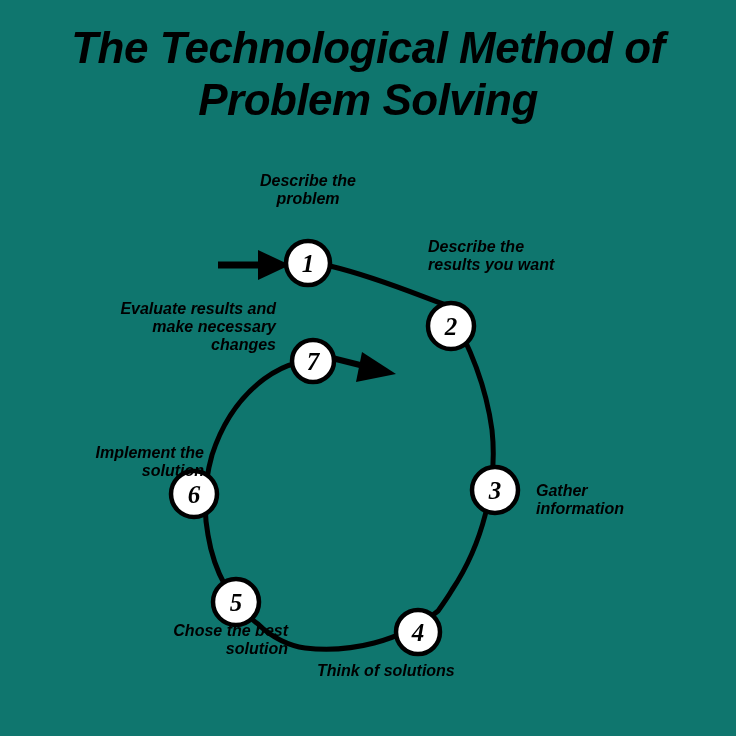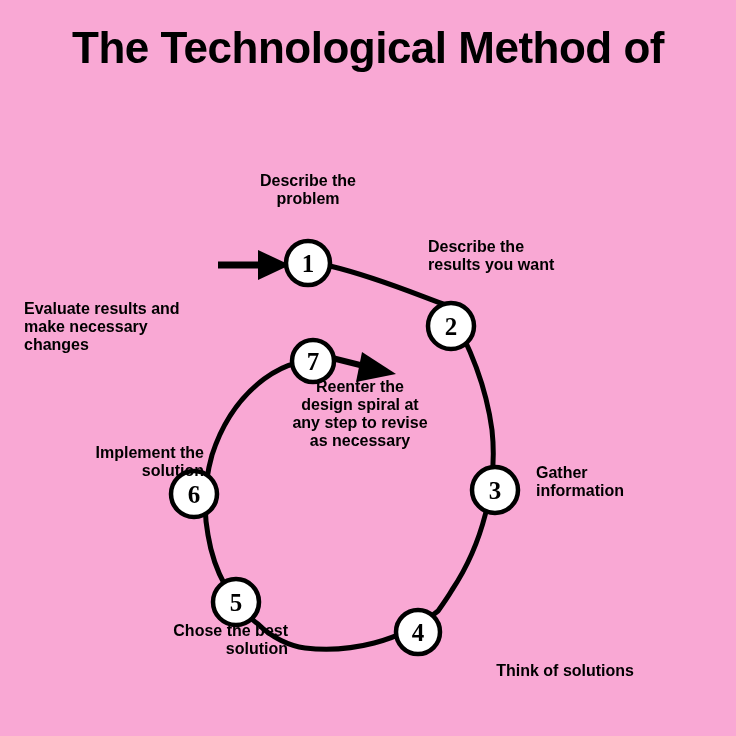--- a/index.html
+++ b/index.html
@@ -4,24 +4,25 @@
 <style>
   html, body {
     margin: 0;
     padding: 0;
     background: #ffffff;
   }
   #page {
     position: relative;
     width: 736px;
     height: 736px;
-    background: #f9a8d4;
+    background: #0f766e;
     overflow: hidden;
     font-family: "Liberation Sans", sans-serif;
     color: #000000;
+    font-style: italic;
   }
   #title {
     position: absolute;
     left: 0;
     top: 22px;
     width: 736px;
     text-align: center;
     font-family: "Liberation Sans", sans-serif;
     font-weight: bold;
     font-size: 44px;
@@ -43,45 +44,46 @@
     font-size: 16px;
     line-height: 1.13;
     color: #000000;
     white-space: pre-line;
   }
   .lbl.c { text-align: center; }
   .lbl.l { text-align: left; }
 
   #lbl-1 { left: 196px; top: 172px; width: 224px; }
   #lbl-2 { left: 428px; top: 238px; width: 252px; text-align: left; }
-  #lbl-3 { left: 536px; top: 464px; width: 196px; text-align: left; }
-  #lbl-4 { left: 334px; top: 662px; width: 300px; text-align: right; }
+  #lbl-3 { left: 536px; top: 482px; width: 196px; text-align: left; }
+  #lbl-4 { left: 317px; top: 662px; width: 300px; text-align: left; }
   #lbl-5 { left: 36px; top: 622px; width: 252px; text-align: right; }
   #lbl-6 { left: 4px; top: 444px; width: 200px; text-align: right; }
-  #lbl-7 { left: 24px; top: 300px; width: 270px; text-align: left; }
+  #lbl-7 { left: 6px; top: 300px; width: 270px; text-align: right; }
   #lbl-center { left: 252px; top: 378px; width: 216px; text-align: center; }
 
   .nodenum {
     position: absolute;
     font-family: "Liberation Serif", serif;
     font-weight: bold;
     font-size: 25px;
     color: #000000;
     text-align: center;
     transform: translate(-50%, -50%);
     pointer-events: none;
   }
 </style>
 </head>
 <body>
 
 <div id="page">
 
   <div id="title">
     <div>The Technological Method of</div>
+    <div>Problem Solving</div>
   </div>
 
   <svg id="diagram" viewBox="0 0 736 736">
 
     <path d="M 330 266
              C 380 278, 425 298, 446 305
              C 470 345, 486 385, 492 430
              C 498 485, 482 545, 452 590
              C 448 597, 443 604, 438 611
              C 400 642, 350 653, 305 648
@@ -126,18 +128,14 @@
 information</div>
   <div class="lbl c" id="lbl-4">Think of solutions</div>
   <div class="lbl c" id="lbl-5">Chose the best
 solution</div>
   <div class="lbl c" id="lbl-6">Implement the
 solution</div>
   <div class="lbl c" id="lbl-7">Evaluate results and
 make necessary
 changes</div>
 
-  <div class="lbl c" id="lbl-center">Reenter the
-design spiral at
-any step to revise
-as necessary</div>
 
 </div>
 
 </body></html>

